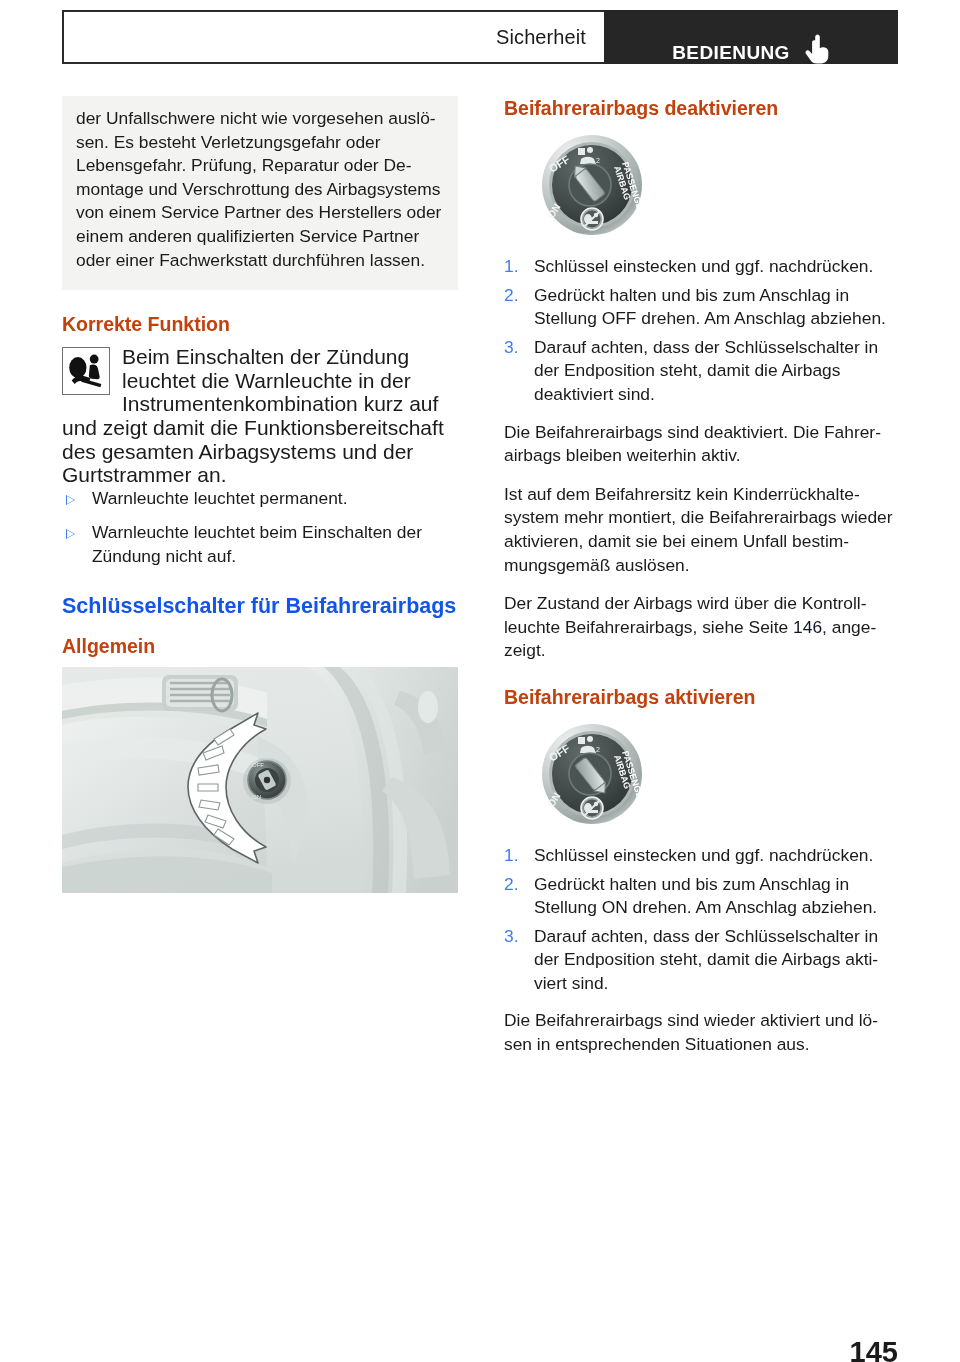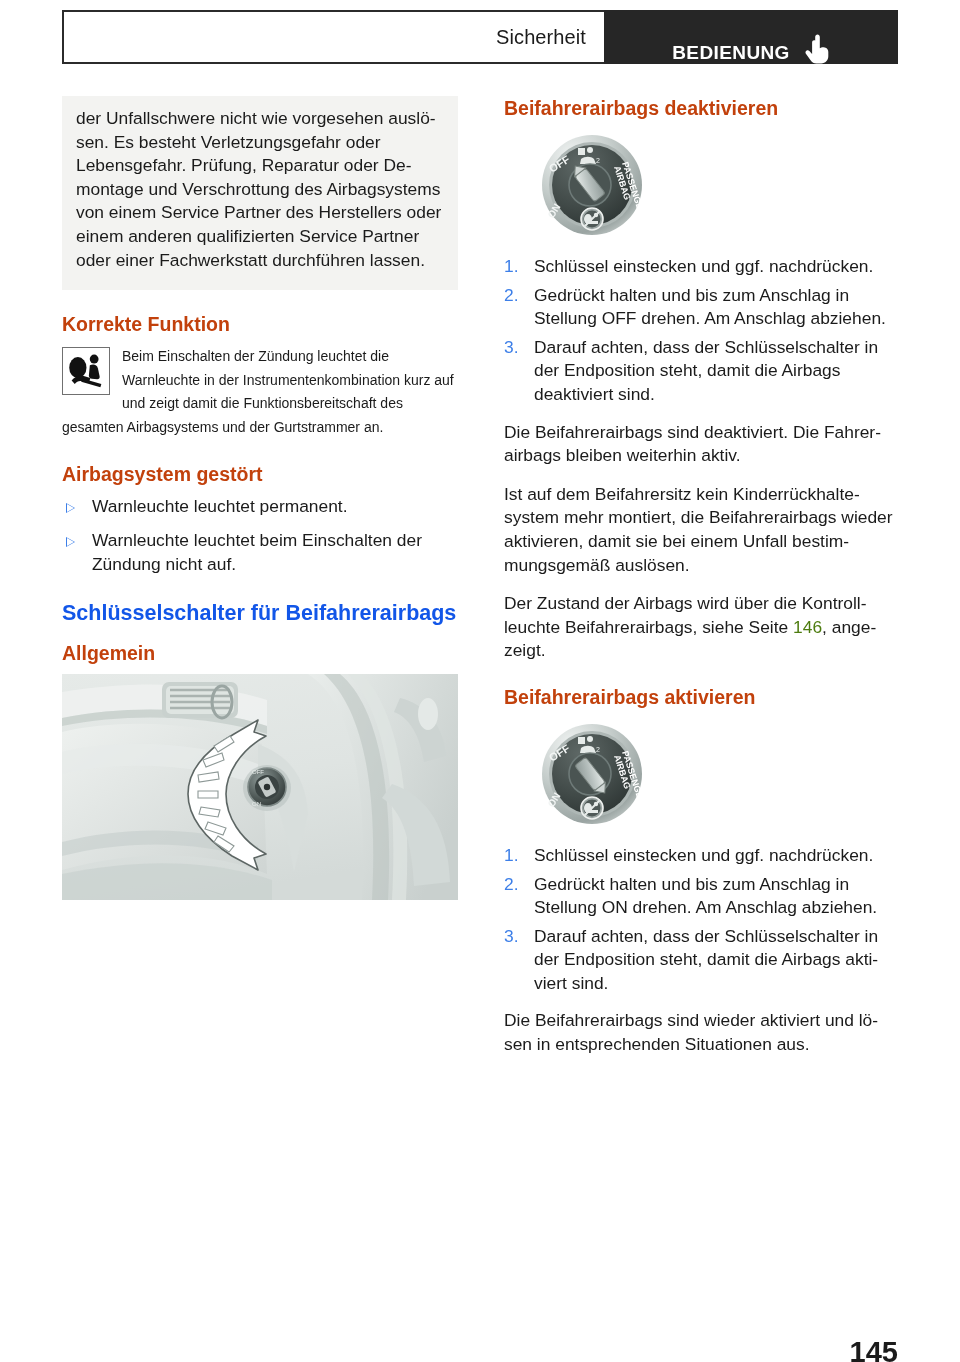--- a/index.html
+++ b/index.html
@@ -55,21 +55,21 @@
     background: #f3f3f1; padding: 11px 14px 18px 14px; margin-bottom: 4px;
   }
   .warning-box p { margin-bottom: 0; }
 
   
   .icon-para { position: relative; }
   .icon-para .tellback-icon {
     float: left; width: 48px; height: 48px; margin: 2px 12px 2px 0;
     border: 1px solid #707070; background: #fff;
   }
-  .icon-para p { font-size: 14px; line-height: 23.6px; }
+  .icon-para p { font-size: 21px; line-height: 23.6px; }
 
   
   ul.tri-list { list-style: none; margin-bottom: 4px; }
   ul.tri-list li {
     position: relative; padding-left: 30px; font-size: 17.4px;
     line-height: 23.6px; margin-bottom: 11px;
   }
   ul.tri-list li .tri {
     position: absolute; left: 4px; top: 8px;
     width: 0; height: 0; border-left: 9px solid #3d7fe8;
@@ -84,21 +84,21 @@
   
   ol.num-list { list-style: none; margin-bottom: 14px; }
   ol.num-list li {
     position: relative; padding-left: 30px; font-size: 17.4px;
     line-height: 23.6px; margin-bottom: 5px;
   }
   ol.num-list li .num {
     position: absolute; left: 0; top: 0; color: #3d7fe8; font-size: 17.4px;
   }
 
-  .xref { color: #4d7c0f; }
+  .xref { color: #0f172a; }
 
   
   .dash-photo { width: 396px; height: 226px; margin: 6px 0 14px 0; display:block; }
 
   
   .keyswitch { width: 120px; height: 112px; display: block; margin: 8px 0 14px 30px; }
 
   
   .footer { position: absolute; left: 62px; bottom: 26px; width: 836px; }
   .page-num {
@@ -157,21 +157,20 @@
 
             <path d="M9.0 34.0 C12.0 29.8 17.5 28.0 22.5 29.4 L28.5 31.2
                      L27.0 36.6 L20.5 34.8 C17.0 33.9 14.3 34.9 12.3 37.6 Z" fill="#111111"></path>
 
             <path d="M20.0 31.8 L40.0 37.6 L39.0 41.0 L19.0 35.2 Z" fill="#111111"></path>
           </svg>
         </span>
         <p>Beim Einschalten der Zündung leuchtet die Warnleuchte in der Instrumenten­kombination kurz auf und zeigt damit die Funktionsbereitschaft des gesamten Airbagsys­tems und der Gurtstrammer an.</p>
       </div>
 
-      <h3 class="blue-minor">Airbagsystem gestört</h3>
 
       <ul class="tri-list">
         <li>
           <span class="tri"></span>
           <span>Warnleuchte leuchtet permanent.</span>
         </li>
         <li>
           <span class="tri"></span>
           <span>Warnleuchte leuchtet beim Einschalten der Zündung nicht auf.</span>
         </li>

